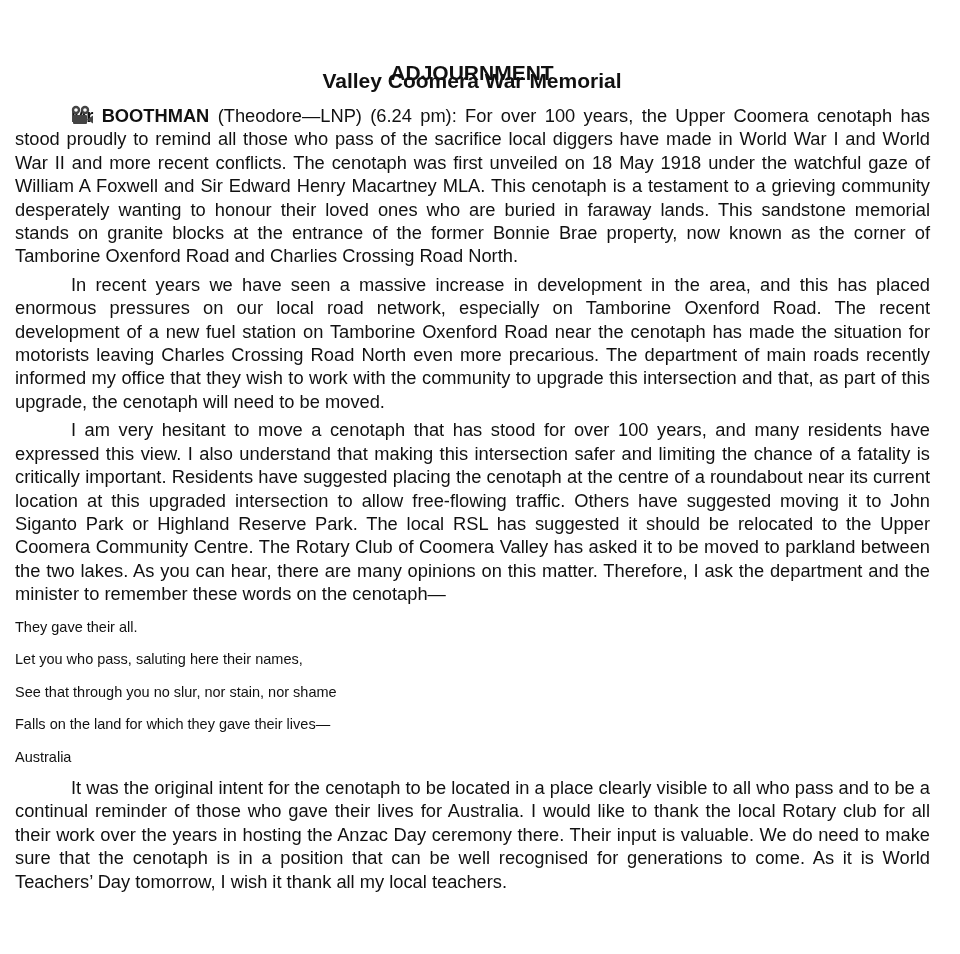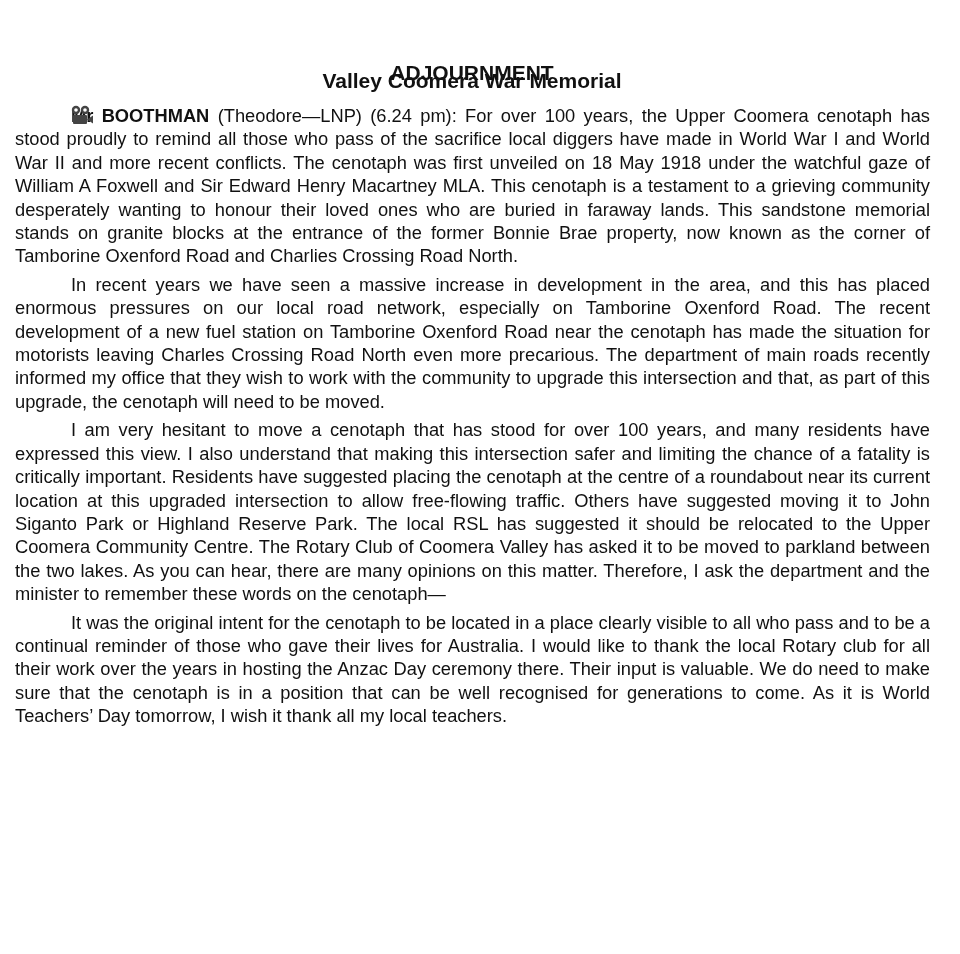--- a/index.html
+++ b/index.html
@@ -46,16 +46,23 @@
           <circle cx="15" cy="5" r="4.2" fill="#444"></circle>
           <circle cx="15" cy="5" r="1.8" fill="#fff"></circle>
           <rect x="3" y="10" width="14" height="9" rx="1" fill="#444"></rect>
           <polygon points="17,14.5 23,10.5 23,18.5" fill="#444"></polygon>
         </svg>
       </span><span class="speaker">Mr BOOTHMAN</span><span> (Theodore—LNP) (6.24 pm): </span><span>For over 100 years, the Upper Coomera cenotaph has stood proudly to remind all those who pass of the sacrifice local diggers have made in World War I and World War II and more recent conflicts. The cenotaph was first unveiled on 18 May 1918 under the watchful gaze of William A Foxwell and Sir Edward Henry Macartney MLA. This cenotaph is a testament to a grieving community desperately wanting to honour their loved ones who are buried in faraway lands. This sandstone memorial stands on granite blocks at the entrance of the former Bonnie Brae property, now known as the corner of Tamborine Oxenford Road and Charlies Crossing Road North.</span>
     </p>
     <p class="para">In recent years we have seen a massive increase in development in the area, and this has placed enormous pressures on our local road network, especially on Tamborine Oxenford Road. The recent development of a new fuel station on Tamborine Oxenford Road near the cenotaph has made the situation for motorists leaving Charles Crossing Road North even more precarious. The department of main roads recently informed my office that they wish to work with the community to upgrade this intersection and that, as part of this upgrade, the cenotaph will need to be moved.</p>
     <p class="para">I am very hesitant to move a cenotaph that has stood for over 100 years, and many residents have expressed this view. I also understand that making this intersection safer and limiting the chance of a fatality is critically important. Residents have suggested placing the cenotaph at the centre of a roundabout near its current location at this upgraded intersection to allow free-flowing traffic. Others have suggested moving it to John Siganto Park or Highland Reserve Park. The local RSL has suggested it should be relocated to the Upper Coomera Community Centre. The Rotary Club of Coomera Valley has asked it to be moved to parkland between the two lakes. As you can hear, there are many opinions on this matter. Therefore, I ask the department and the minister to remember these words on the cenotaph—</p>
 
+    <div class="verse-block">
+      <p class="verse">They gave their all.</p>
+      <p class="verse">Let you who pass, saluting here their names,</p>
+      <p class="verse">See that through you no slur, nor stain, nor shame</p>
+      <p class="verse">Falls on the land for which they gave their lives—</p>
+      <p class="verse">Australia</p>
+    </div>
 
     <p class="para">It was the original intent for the cenotaph to be located in a place clearly visible to all who pass and to be a continual reminder of those who gave their lives for Australia. I would like to thank the local Rotary club for all their work over the years in hosting the Anzac Day ceremony there. Their input is valuable. We do need to make sure that the cenotaph is in a position that can be well recognised for generations to come. As it is World Teachers’ Day tomorrow, I wish it thank all my local teachers.</p>
   </div>
 </div>
 
 </body></html>

